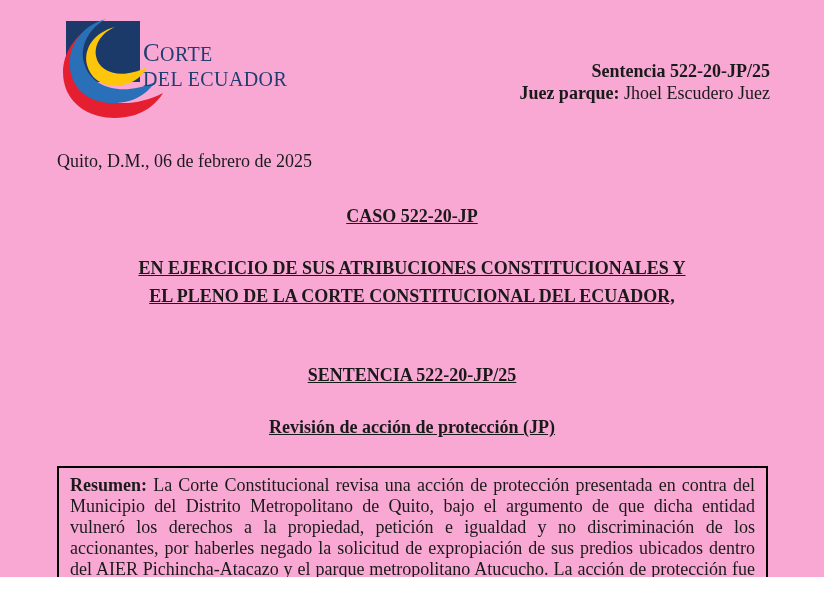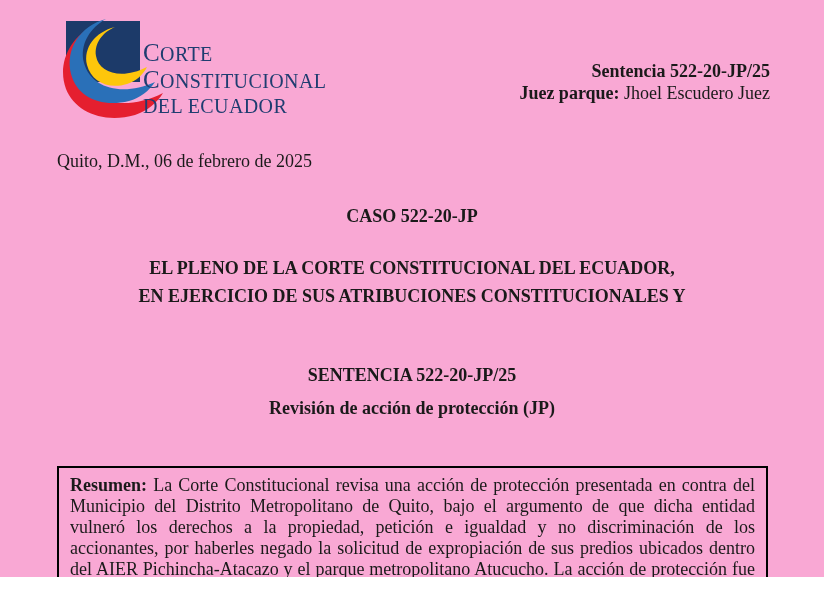--- a/index.html
+++ b/index.html
@@ -32,25 +32,25 @@
     position: absolute; right: 54px; top: 60px;
     text-align: right;
     font-size: 18px;
     line-height: 22px;
     white-space: nowrap;
   }
 
   
   .date-line { position: absolute; left: 57px; top: 151px; font-size: 18px; text-align: center; }
 
-  .h { position: absolute; left: 0; width: 100%; text-align: center; font-weight: bold; font-size: 18px; }
+  .h { position: absolute; left: 0; width: 100%; text-align: center; font-weight: bold; font-size: 18px; text-decoration: underline; }
   .caso-heading { top: 206px; }
   .pleno-heading { top: 254px; line-height: 28px; }
   .sentencia-heading { top: 365px; }
-  .revision-heading { top: 398px; }
+  .revision-heading { top: 417px; }
 
   .resumen-box {
     position: absolute; left: 57px; top: 466px;
     width: 711px;
     border: 2px solid #000000;
     padding: 7px 11px 40px 11px;
   }
   .resumen-box p {
     font-size: 18px;
     line-height: 21px;
@@ -66,38 +66,37 @@
     <svg width="120" height="112" viewBox="0 0 120 112" xmlns="http://www.w3.org/2000/svg">
       <rect x="6" y="3" width="74" height="61" fill="#1c3a69"></rect>
       <path d="M35,7 C9,19 -3,47 6,71 C15,94 44,106 75,97 C87,93 97,85 103,75 C66,94 27,85 17,57 C10,36 20,17 35,7 Z" fill="#e51f2f"></path>
       <path d="M46,1 C20,8 5,31 11,56 C17,79 41,90 69,83 C80,80 89,73 95,64 C62,79 31,70 24,45 C19,26 31,9 46,1 Z" fill="#2a70b8"></path>
       <path d="M55,9 C35,14 23,30 27,47 C31,63 48,72 67,66 C76,63 83,57 87,49 C62,62 39,55 36,38 C34,25 43,14 55,9 Z" fill="#fdc60b"></path>
     </svg>
   </div>
 
   <div class="wordmark">
     <div class="wm-line cap">CORTE</div>
-    <div class="wm-line cap">CONSTITUCIONAL</div>
     <div class="wm-line">DEL ECUADOR</div>
   </div>
 
   <div class="ref-block">
     <div class="bold">Sentencia 522-20-JP/25</div>
     <div>
       <span class="bold">Juez parque:</span><span> Jhoel Escudero Juez</span>
     </div>
   </div>
 
   <div class="date-line">Quito, D.M., 06 de febrero de 2025</div>
 
   <div class="h caso-heading">CASO 522-20-JP</div>
 
   <div class="h pleno-heading">
+    <div>EN EJERCICIO DE SUS ATRIBUCIONES CONSTITUCIONALES Y</div>
     <div>EL PLENO DE LA CORTE CONSTITUCIONAL DEL ECUADOR,</div>
-    <div>EN EJERCICIO DE SUS ATRIBUCIONES CONSTITUCIONALES Y</div>
   </div>
 
   <div class="h sentencia-heading">SENTENCIA 522-20-JP/25</div>
 
   <div class="h revision-heading">Revisión de acción de protección (JP)</div>
 
   <div class="resumen-box">
     <p>
       <span class="bold">Resumen:</span><span> La Corte Constitucional revisa una acción de protección presentada en contra del Municipio del Distrito Metropolitano de Quito, bajo el argumento de que dicha entidad vulneró los derechos a la propiedad, petición e igualdad y no discriminación de los accionantes, por haberles negado la solicitud de expropiación de sus predios ubicados dentro del AIER Pichincha-Atacazo y el parque metropolitano Atucucho. La acción de protección fue negada parcialmente en primera instancia y aceptada parcialmente en segunda instancia, declarando que se vulneró el derecho a la propiedad de los accionantes y ordenando que el Municipio emita el acto administrativo motivado respecto de la solicitud de expropiación.</span>
     </p>

